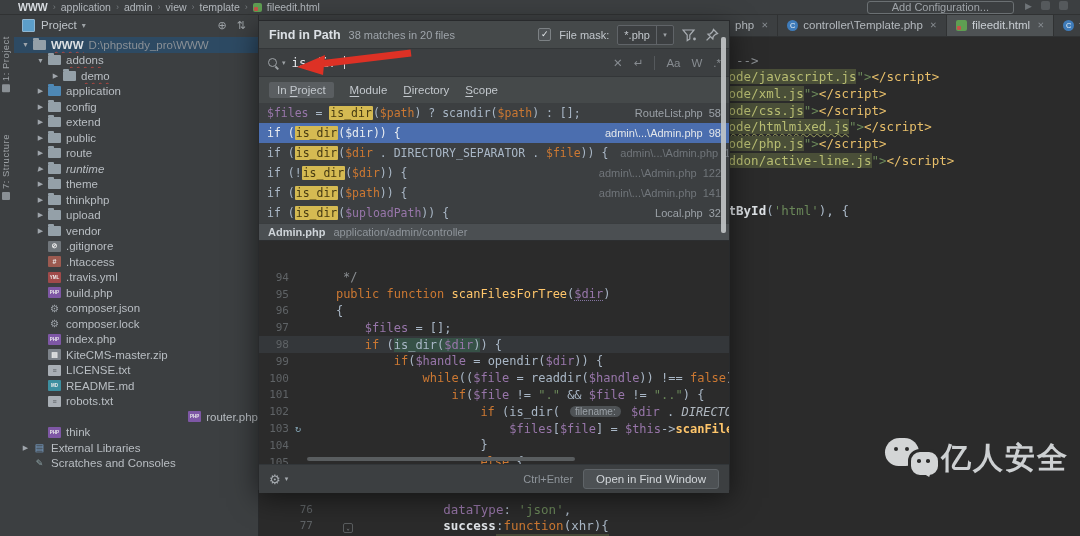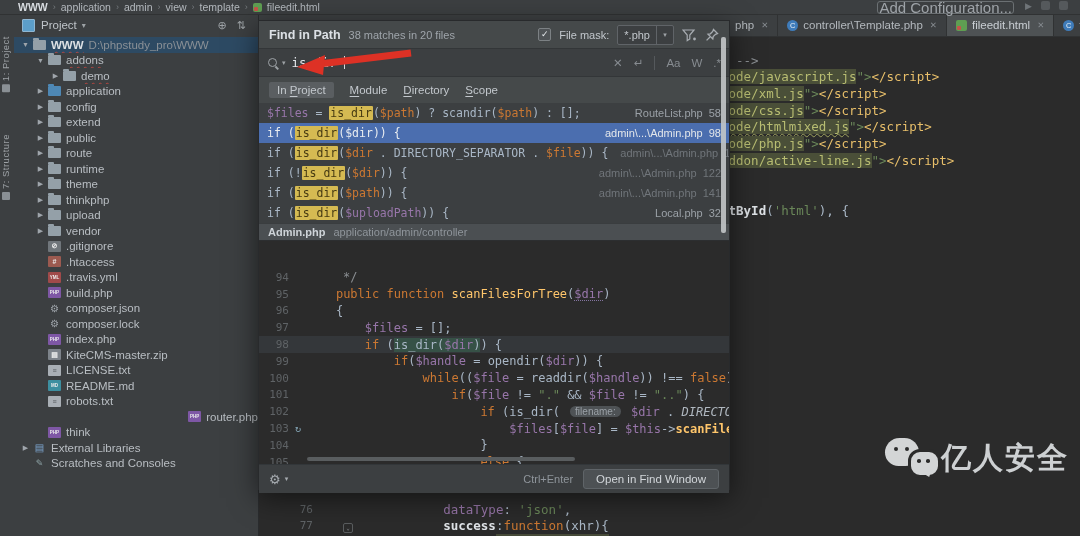--- a/index.html
+++ b/index.html
@@ -5,22 +5,22 @@
   html,body{margin:0;padding:0;background:#1e1e1e;}
   #app{position:relative;width:1080px;height:536px;background:#2b2b2b;overflow:hidden;
        font-family:"Liberation Sans",sans-serif;color:#b7bdc3;-webkit-font-smoothing:antialiased;}
   .abs{position:absolute;}
   
   #topbar{left:0;top:0;width:1080px;height:14px;background:#3c3f41;border-bottom:1px solid #303233;
           display:flex;align-items:center;font-size:10.5px;z-index:3;}
   #breadcrumb{display:flex;align-items:center;padding-left:18px;gap:5px;color:#b3b8bd;}
   #breadcrumb .bc-sep{color:#75797d;font-size:9px;}
   #breadcrumb .bc-item:first-child{font-weight:bold;color:#d8dce0;}
-  #addcfg{position:absolute;right:66px;top:1px;height:11px;line-height:11px;padding:0 1px;border:1px solid #6b7073;
-          border-radius:3px;color:#9ea3a8;font-size:15px;}
+  #addcfg{position:absolute;right:66px;top:1px;height:11px;line-height:11px;padding:0 24px;border:1px solid #6b7073;
+          border-radius:3px;color:#9ea3a8;font-size:11px;}
   .ric{position:absolute;top:1px;color:#6f7478;font-size:9px;}
   .ric.r1{right:48px;} .ric.r2{right:30px;} .ric.r3{right:12px;}
   .ric .sq9{display:inline-block;width:9px;height:9px;border-radius:2px;background:#55595c;}
   
   #leftbar{left:0;top:14px;width:14px;height:522px;background:#3c3f41;border-right:1px solid #303233;z-index:2;}
   .vlabel{position:absolute;left:0;width:14px;writing-mode:vertical-rl;transform:rotate(180deg);
           font-size:9.5px;color:#9da2a6;letter-spacing:.5px;white-space:nowrap;}
   .vlabel .vicon{display:inline-block;width:8px;height:8px;background:#8a9095;border-radius:1px;margin:3px 0;}
   #vl1{top:22px;} #vl2{top:120px;}
   
@@ -230,21 +230,21 @@
         <div class="trow" style="padding-left: 21px;">
           <span class="arr">▶</span>
           <span class="ti folder"></span>
           <span class="tl">public</span>
         </div>
         <div class="trow" style="padding-left: 21px;">
           <span class="arr">▶</span>
           <span class="ti folder"></span>
           <span class="tl">route</span>
         </div>
-        <div class="trow" style="padding-left: 21px;">
+        <div class="trow" style="padding-left: 21px; font-style: italic;">
           <span class="arr">▶</span>
           <span class="ti folder"></span>
           <span class="tl">runtime</span>
         </div>
         <div class="trow" style="padding-left: 21px;">
           <span class="arr">▶</span>
           <span class="ti folder"></span>
           <span class="tl">theme</span>
         </div>
         <div class="trow" style="padding-left: 21px;">

